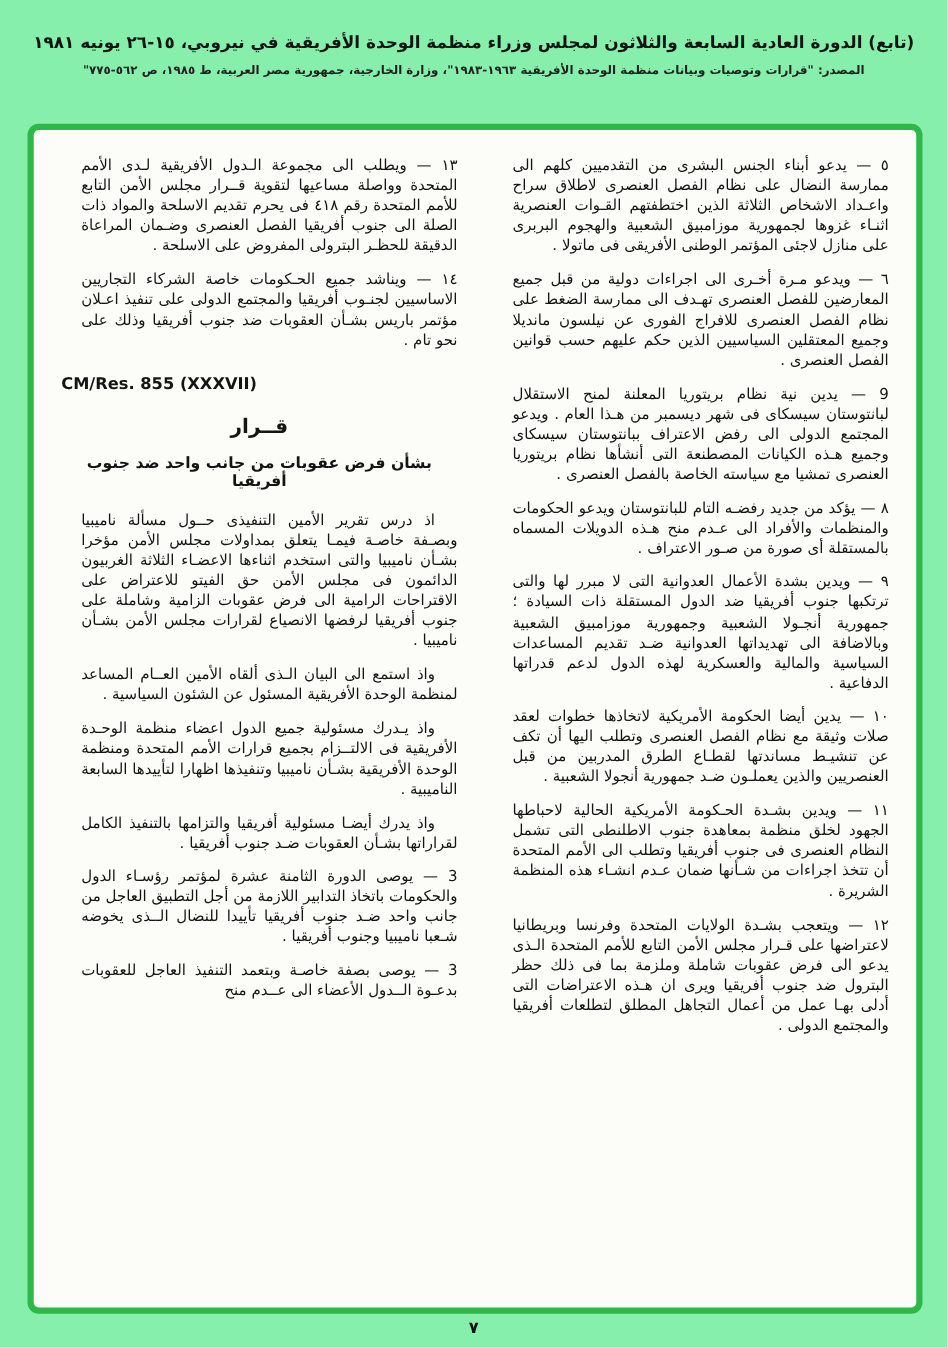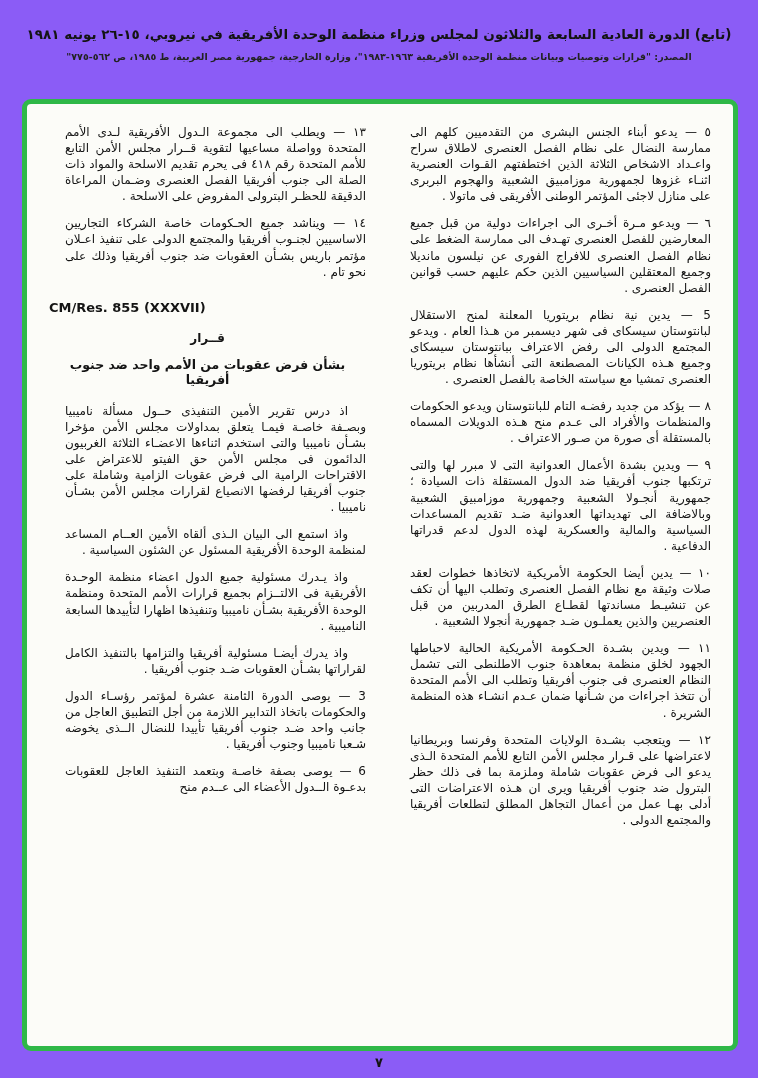--- a/index.html
+++ b/index.html
@@ -2,21 +2,21 @@
 <html lang="ar"><head>
 <meta charset="utf-8">
 <style>
   * { box-sizing: border-box; }
   html,body { margin:0; padding:0; }
   body { background:#e8e8e4; }
   .page {
     position:relative;
     width:758px; height:1078px;
     margin:0 auto;
-    background:#8b5cf6;
+    background:#86efac;
     font-family:"DejaVu Sans", sans-serif;
     color:#141414;
     overflow:hidden;
   }
   .header { direction:rtl; text-align:center; padding-top:26px; }
   .header-title { font-size:13.5px; font-weight:bold; letter-spacing:0; }
   .header-source { font-size:9.5px; font-weight:bold; margin-top:9px; color:#222; }
 
   .content-frame {
     position:absolute;
@@ -46,21 +46,21 @@
 
   .res-number {
     direction:ltr;
     text-align:left;
     font-weight:bold;
     font-size:13px;
     margin:20px 0 16px 0;
   }
   .res-title {
     direction:rtl; text-align:center;
-    font-weight:bold; font-size:12px;
+    font-weight:bold; font-size:16px;
     letter-spacing:1px;
     margin:0 0 12px 0;
   }
   .res-subtitle {
     direction:rtl; text-align:center;
     font-weight:bold; font-size:12.5px;
     margin:0 0 16px 0;
   }
 
   .page-number {
@@ -79,42 +79,42 @@
     <div class="header-title">(تابع) الدورة العادية السابعة والثلاثون لمجلس وزراء منظمة الوحدة الأفريقية في نيروبي، ١٥-٢٦ يونيه ١٩٨١</div>
     <div class="header-source">المصدر: "قرارات وتوصيات وبيانات منظمة الوحدة الأفريقية ١٩٦٣-١٩٨٣"، وزارة الخارجية، جمهورية مصر العربية، ط ١٩٨٥، ص ٥٦٢-٧٧٥"</div>
   </div>
 
   <div class="content-frame">
     <div class="columns">
 
       <div class="col">
         <p class="para">٥ — يدعو أبناء الجنس البشرى من التقدميين كلهم الى ممارسة النضال على نظام الفصل العنصرى لاطلاق سراح واعـداد الاشخاص الثلاثة الذين اختطفتهم القـوات العنصرية اثنـاء غزوها لجمهورية موزامبيق الشعبية والهجوم البربرى على منازل لاجئى المؤتمر الوطنى الأفريقى فى ماتولا .</p>
         <p class="para">٦ — ويدعو مـرة أخـرى الى اجراءات دولية من قبل جميع المعارضين للفصل العنصرى تهـدف الى ممارسة الضغط على نظام الفصل العنصرى للافراج الفورى عن نيلسون مانديلا وجميع المعتقلين السياسيين الذين حكم عليهم حسب قوانين الفصل العنصرى .</p>
-        <p class="para">5 — يدين نية نظام بريتوريا المعلنة لمنح الاستقلال لبانتوستان سيسكاى فى شهر ديسمبر من هـذا العام . ويدعو المجتمع الدولى الى رفض الاعتراف ببانتوستان سيسكاى وجميع هـذه الكيانات المصطنعة التى أنشأها نظام بريتوريا العنصرى تمشيا مع سياسته الخاصة بالفصل العنصرى .</p>
+        <p class="para">9 — يدين نية نظام بريتوريا المعلنة لمنح الاستقلال لبانتوستان سيسكاى فى شهر ديسمبر من هـذا العام . ويدعو المجتمع الدولى الى رفض الاعتراف ببانتوستان سيسكاى وجميع هـذه الكيانات المصطنعة التى أنشأها نظام بريتوريا العنصرى تمشيا مع سياسته الخاصة بالفصل العنصرى .</p>
         <p class="para">٨ — يؤكد من جديد رفضـه التام للبانتوستان ويدعو الحكومات والمنظمات والأفراد الى عـدم منح هـذه الدويلات المسماه بالمستقلة أى صورة من صـور الاعتراف .</p>
         <p class="para">٩ — ويدين بشدة الأعمال العدوانية التى لا مبرر لها والتى ترتكبها جنوب أفريقيا ضد الدول المستقلة ذات السيادة ؛ جمهورية أنجـولا الشعبية وجمهورية موزامبيق الشعبية وبالاضافة الى تهديداتها العدوانية ضـد تقديم المساعدات السياسية والمالية والعسكرية لهذه الدول لدعم قدراتها الدفاعية .</p>
         <p class="para">١٠ — يدين أيضا الحكومة الأمريكية لاتخاذها خطوات لعقد صلات وثيقة مع نظام الفصل العنصرى وتطلب اليها أن تكف عن تنشيـط مساندتها لقطـاع الطرق المدربين من قبل العنصريين والذين يعملـون ضـد جمهورية أنجولا الشعبية .</p>
         <p class="para">١١ — ويدين بشـدة الحـكومة الأمريكية الحالية لاحباطها الجهود لخلق منظمة بمعاهدة جنوب الاطلنطى التى تشمل النظام العنصرى فى جنوب أفريقيا وتطلب الى الأمم المتحدة أن تتخذ اجراءات من شـأنها ضمان عـدم انشـاء هذه المنظمة الشريرة .</p>
         <p class="para">١٢ — ويتعجب بشـدة الولايات المتحدة وفرنسا وبريطانيا لاعتراضها على قـرار مجلس الأمن التابع للأمم المتحدة الـذى يدعو الى فرض عقوبات شاملة وملزمة بما فى ذلك حظر البترول ضد جنوب أفريقيا ويرى ان هـذه الاعتراضات التى أدلى بهـا عمل من أعمال التجاهل المطلق لتطلعات أفريقيا والمجتمع الدولى .</p>
       </div>
 
       <div class="col">
         <p class="para">١٣ — ويطلب الى مجموعة الـدول الأفريقية لـدى الأمم المتحدة وواصلة مساعيها لتقوية قــرار مجلس الأمن التابع للأمم المتحدة رقم ٤١٨ فى يحرم تقديم الاسلحة والمواد ذات الصلة الى جنوب أفريقيا الفصل العنصرى وضـمان المراعاة الدقيقة للحظـر البترولى المفروض على الاسلحة .</p>
         <p class="para">١٤ — ويناشد جميع الحـكومات خاصة الشركاء التجاريين الاساسيين لجنـوب أفريقيا والمجتمع الدولى على تنفيذ اعـلان مؤتمر باريس بشـأن العقوبات ضد جنوب أفريقيا وذلك على نحو تام .</p>
 
         <div class="res-number">CM/Res. 855 (XXXVII)</div>
         <div class="res-title">قــرار</div>
-        <div class="res-subtitle">بشأن فرض عقوبات من الأمم واحد ضد جنوب أفريقيا</div>
+        <div class="res-subtitle">بشأن فرض عقوبات من جانب واحد ضد جنوب أفريقيا</div>
 
         <p class="para indent">اذ درس تقرير الأمين التنفيذى حــول مسألة ناميبيا وبصـفة خاصـة فيمـا يتعلق بمداولات مجلس الأمن مؤخرا بشـأن ناميبيا والتى استخدم اثناءها الاعضـاء الثلاثة الغربيون الدائمون فى مجلس الأمن حق الفيتو للاعتراض على الاقتراحات الرامية الى فرض عقوبات الزامية وشاملة على جنوب أفريقيا لرفضها الانصياع لقرارات مجلس الأمن بشـأن ناميبيا .</p>
         <p class="para indent">واذ استمع الى البيان الـذى ألقاه الأمين العــام المساعد لمنظمة الوحدة الأفريقية المسئول عن الشئون السياسية .</p>
         <p class="para indent">واذ يـدرك مسئولية جميع الدول اعضاء منظمة الوحـدة الأفريقية فى الالتــزام بجميع قرارات الأمم المتحدة ومنظمة الوحدة الأفريقية بشـأن ناميبيا وتنفيذها اظهارا لتأييدها السابعة الناميبية .</p>
         <p class="para indent">واذ يدرك أيضـا مسئولية أفريقيا والتزامها بالتنفيذ الكامل لقراراتها بشـأن العقوبات ضـد جنوب أفريقيا .</p>
         <p class="para">3 — يوصى الدورة الثامنة عشرة لمؤتمر رؤسـاء الدول والحكومات باتخاذ التدابير اللازمة من أجل التطبيق العاجل من جانب واحد ضـد جنوب أفريقيا تأييدا للنضال الــذى يخوضه شـعبا ناميبيا وجنوب أفريقيا .</p>
-        <p class="para">6 — يوصى بصفة خاصـة وبتعمد التنفيذ العاجل للعقوبات بدعـوة الــدول الأعضاء الى عــدم منح</p>
+        <p class="para">3 — يوصى بصفة خاصـة وبتعمد التنفيذ العاجل للعقوبات بدعـوة الــدول الأعضاء الى عــدم منح</p>
       </div>
 
     </div>
   </div>
 
   <div class="page-number">٧</div>
 
 </div>
 
 </body></html>

